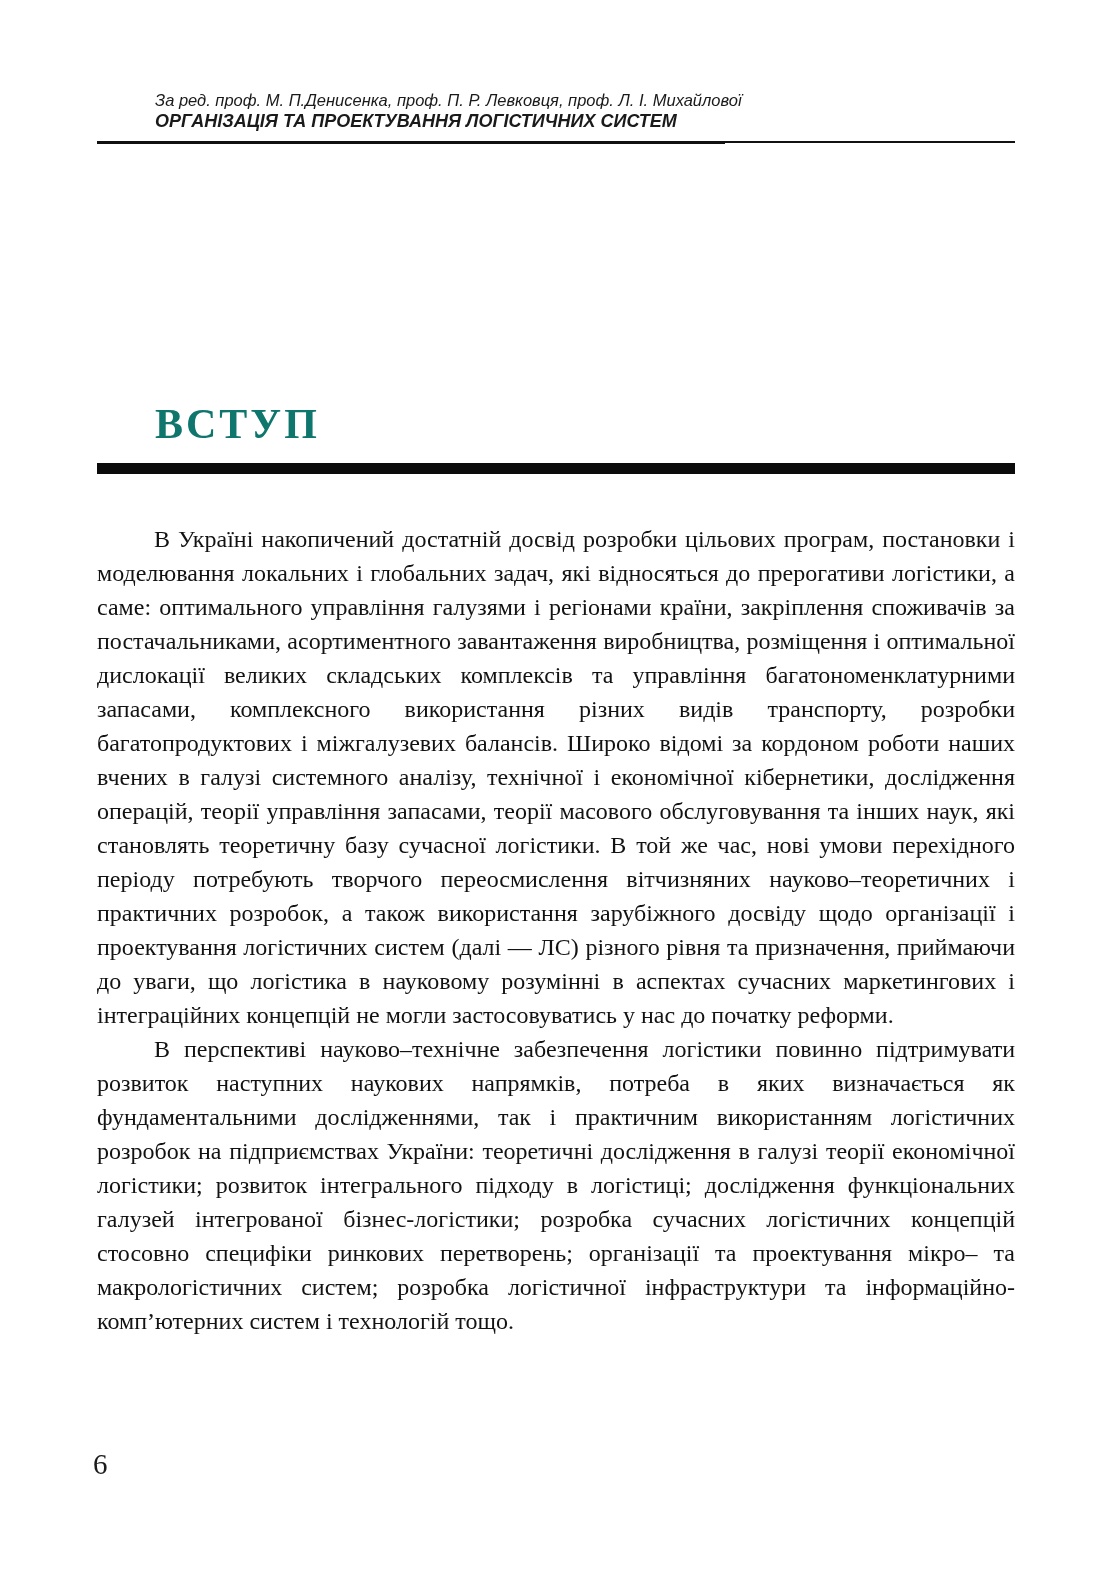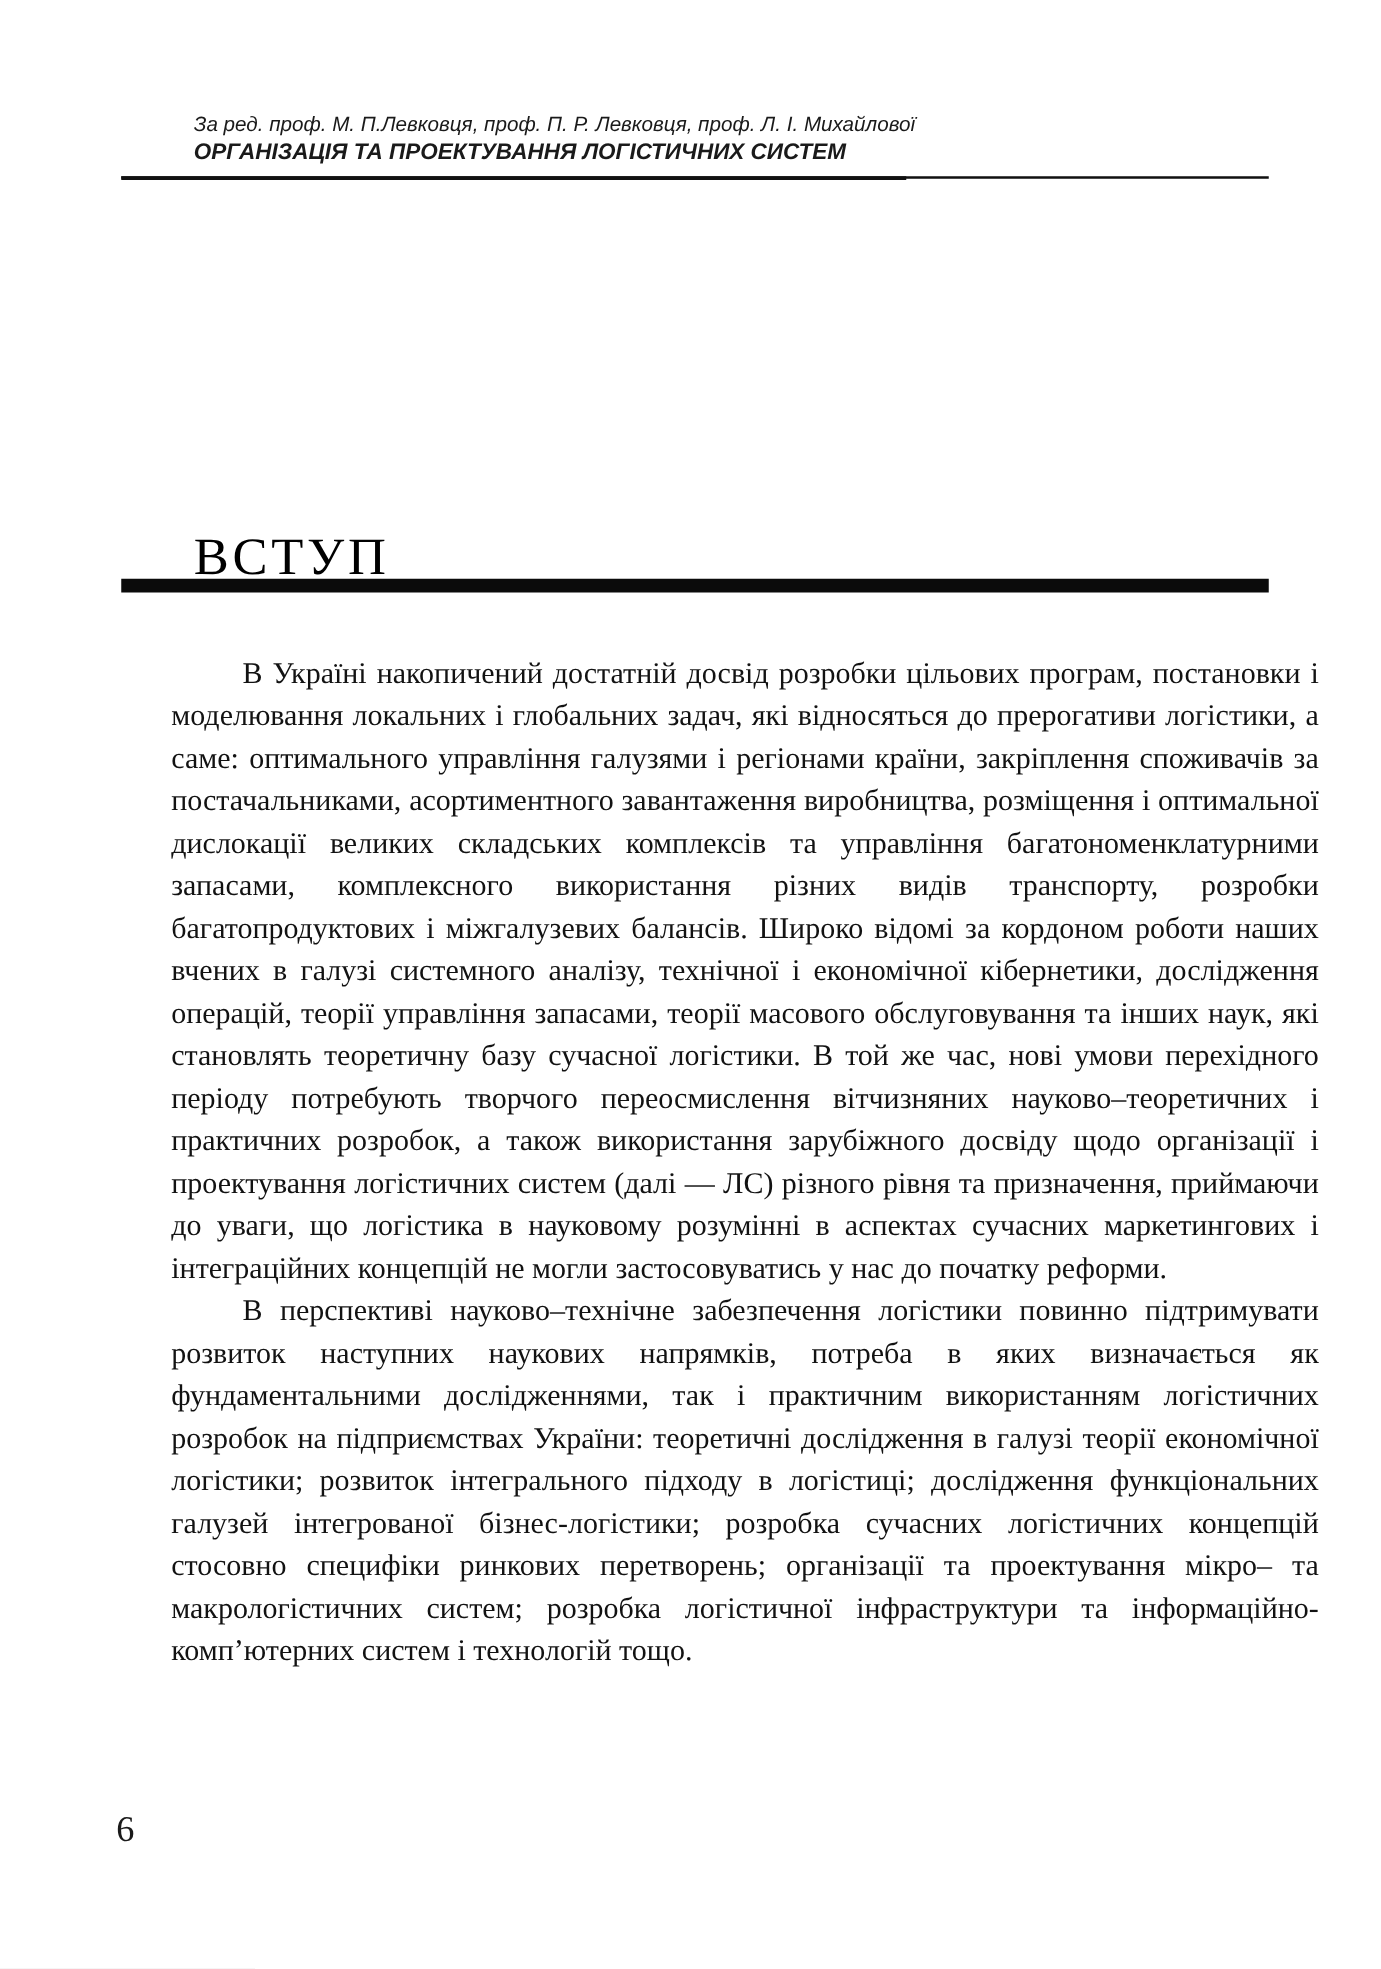--- a/index.html
+++ b/index.html
@@ -51,49 +51,48 @@
     top: 141px;
     left: 97px;
     width: 628px;
     height: 3px;
     background: #111111;
   }
 
   
   .chapter-title {
     position: absolute;
-    top: 422px;
+    top: 400px;
     left: 155px;
     margin: 0;
     font-family: "Liberation Serif", serif;
-    font-weight: normal;
+    font-weight: bold;
     font-size: 42px;
     letter-spacing: 3px;
-    color: #000000;
+    color: #0f766e;
   }
   .title-bar {
     position: absolute;
     top: 463px;
     left: 97px;
     width: 918px;
     height: 11px;
     background: #0b0b0b;
   }
 
   
   .body-text {
     position: absolute;
     top: 522px;
     left: 97px;
     width: 918px;
     font-size: 24px;
     line-height: 34px;
     text-align: justify;
     color: #121212;
-    margin-left: 40px;
   }
   .body-text p {
     margin: 0;
     text-indent: 57px;
   }
 
   
   .page-number {
     position: absolute;
     left: 93px;
@@ -102,21 +101,21 @@
     color: #1a1a1a;
     font-family: "Liberation Serif", serif;
   }
 </style>
 </head>
 <body>
 
 <div class="page">
 
   <div class="header">
-    <div class="editors">За ред. проф. М. П.Левковця, проф. П. Р. Левковця, проф. Л. І. Михайлової</div>
+    <div class="editors">За ред. проф. М. П.Денисенка, проф. П. Р. Левковця, проф. Л. І. Михайлової</div>
     <div class="book-title">ОРГАНІЗАЦІЯ ТА ПРОЕКТУВАННЯ ЛОГІСТИЧНИХ СИСТЕМ</div>
   </div>
   <div class="header-rule"></div>
   <div class="header-rule-thick"></div>
 
   <h1 class="chapter-title">ВСТУП</h1>
   <div class="title-bar"></div>
 
   <div class="body-text">
     <p>В Україні накопичений достатній досвід розробки цільових програм, постановки і моделювання локальних і глобальних задач, які відносяться до прерогативи логістики, а саме: оптимального управління галузями і регіонами країни, закріплення споживачів за постачальниками, асортиментного завантаження виробництва, розміщення і оптимальної дислокації великих складських комплексів та управління багатономенклатурними запасами, комплексного використання різних видів транспорту, розробки багатопродуктових і міжгалузевих балансів. Широко відомі за кордоном роботи наших вчених в галузі системного аналізу, технічної і економічної кібернетики, дослідження операцій, теорії управління запасами, теорії масового обслуговування та інших наук, які становлять теоретичну базу сучасної логістики. В той же час, нові умови перехідного періоду потребують творчого переосмислення вітчизняних науково–теоретичних і практичних розробок, а також використання зарубіжного досвіду щодо організації і проектування логістичних систем (далі — ЛС) різного рівня та призначення, приймаючи до уваги, що логістика в науковому розумінні в аспектах сучасних маркетингових і інтеграційних концепцій не могли застосовуватись у нас до початку реформи.</p>

